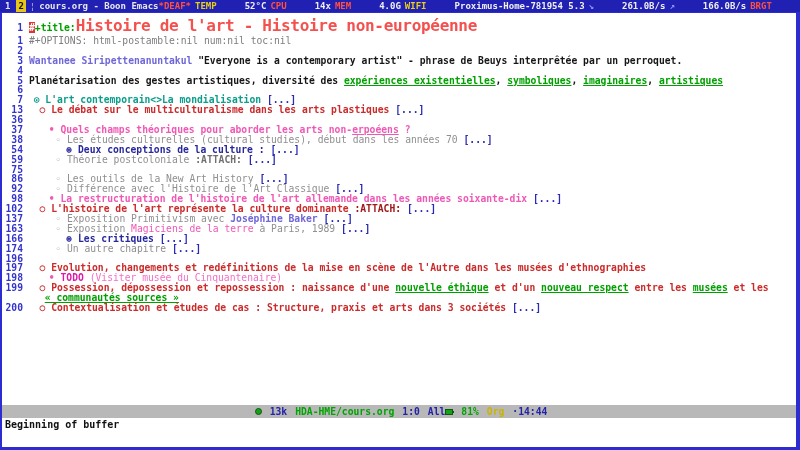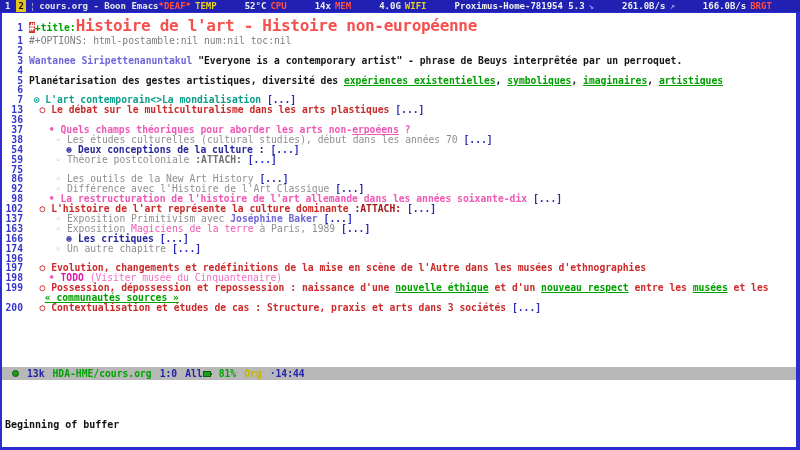--- a/index.html
+++ b/index.html
@@ -53,36 +53,36 @@
   .sg-h5     { color:#28289e; font-weight:bold; }
   .sg-ell    { color:#2a2ab8; font-weight:bold; }
   .sg-tag2   { color:#a01818; font-weight:bold; }
   .sg-tag4   { color:#707070; font-weight:bold; }
   .sg-todo   { color:#e01aa8; font-weight:bold; }
   .sg-todoRest { color:#f46ec6; }
   .sg-pink   { color:#ef59b5; }
 
   
   .modeline { height:13px; background:#b8b8b8; display:flex; align-items:center;
-              justify-content:flex-start; font-size:9.7px; font-weight:bold;
+              justify-content:center; font-size:9.7px; font-weight:bold;
               line-height:13px; padding:0 6px 0 10px; white-space:pre; }
   .ml-left, .ml-right { display:flex; align-items:center; gap:8px; }
   .ml-dot { width:7px; height:7px; border-radius:50%; background:#18a018;
             border:1px solid #0a5a0a; display:inline-block; }
   .ml-blue { color:#2222aa; }
   .ml-green { color:#00a400; }
   .ml-yellow { color:#c9b500; }
   .ml-batt { width:8px; height:6px; background:#18a018; border:1px solid #0a5a0a;
              display:inline-block; position:relative; }
   .ml-batt::after { content:""; position:absolute; right:-2px; top:1px; width:1px;
                     height:2px; background:#0a5a0a; }
 
   
   .echo { height:29px; background:#fff; color:#111; font-size:10px; font-weight:bold;
-          line-height:13px; padding-left:3px; white-space:pre;margin-top:38px; }
+          line-height:13px; padding-left:3px; white-space:pre; }
 </style>
 </head>
 <body>
 
 <div class="screen">
 
   <div class="topbar">
     <div class="tb-left">
       <span class="ws">1</span>
       <span class="ws ws-active">2</span>

